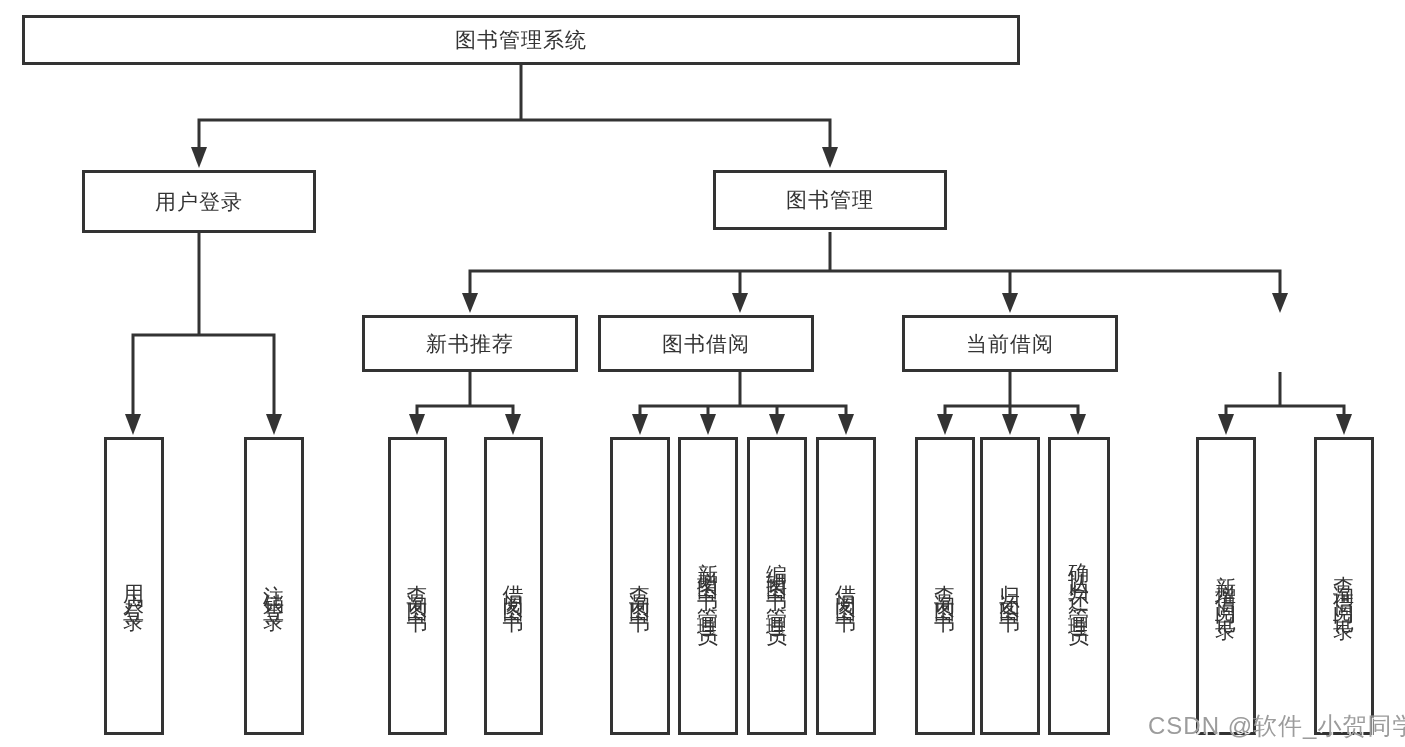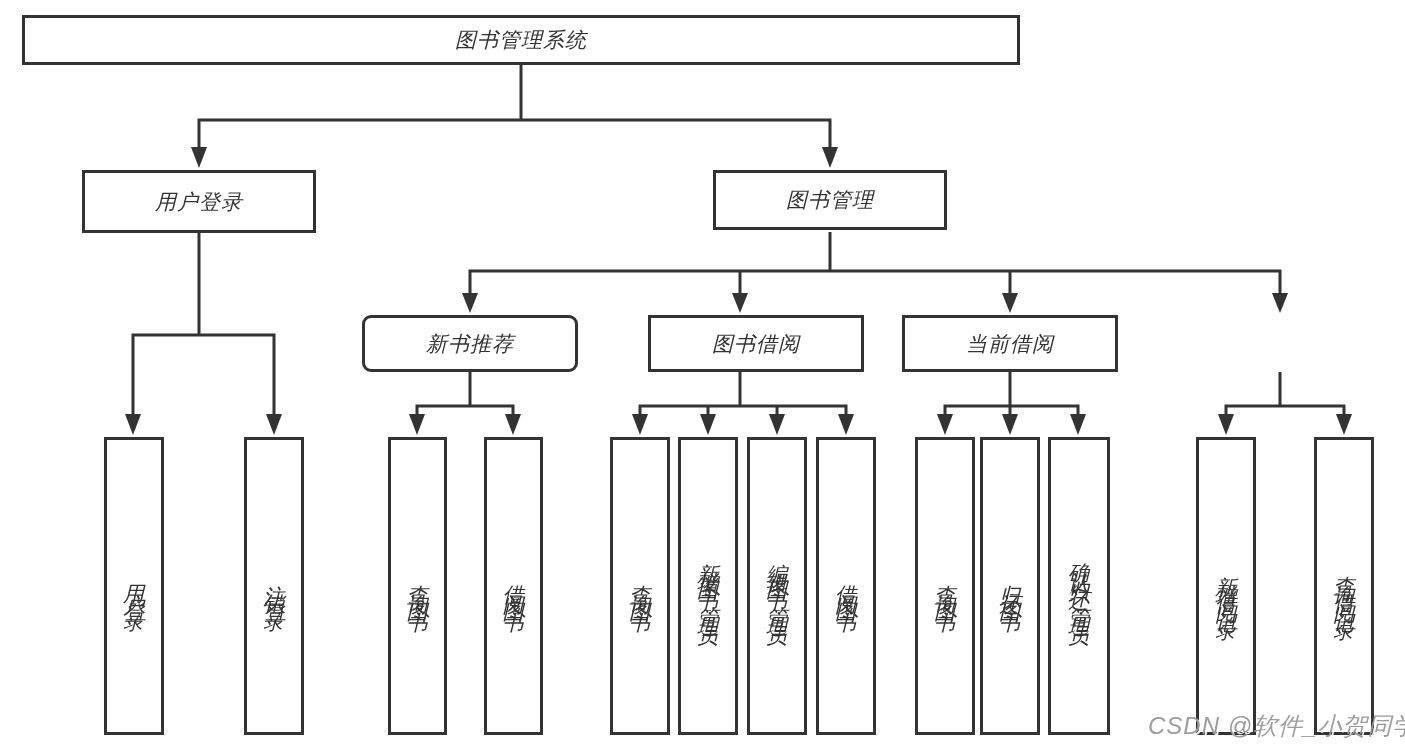--- a/index.html
+++ b/index.html
@@ -7,21 +7,20 @@
     padding: 0;
     background: #ffffff;
     font-family: "Liberation Sans", "DejaVu Sans", sans-serif;
   }
   .stage {
     position: relative;
     width: 1405px;
     height: 747px;
     background: #ffffff;
     overflow: hidden;
-    font-style: italic;
   }
   .connectors {
     position: absolute;
     left: 0;
     top: 0;
     width: 1405px;
     height: 747px;
     pointer-events: none;
   }
   .node {
@@ -116,24 +115,24 @@
     <span class="label">图书管理系统</span>
   </div>
 
   <div class="node h" style="left:82px; top:170px; width:234px; height:63px;">
     <span class="label">用户登录</span>
   </div>
   <div class="node h" style="left:713px; top:170px; width:234px; height:60px;">
     <span class="label">图书管理</span>
   </div>
 
-  <div class="node h" style="left:362px; top:315px; width:216px; height:57px;border-radius:9px;">
+  <div class="node h" style="left:362px; top:315px; width:216px; height:57px;">
     <span class="label">新书推荐</span>
   </div>
-  <div class="node h" style="left:648px; top:315px; width:216px; height:57px;">
+  <div class="node h" style="left:598px; top:315px; width:216px; height:57px;">
     <span class="label">图书借阅</span>
   </div>
   <div class="node h" style="left:902px; top:315px; width:216px; height:57px;">
     <span class="label">当前借阅</span>
   </div>
 
   <div class="node v" style="left:104px; top:437px; width:60px; height:298px;">
     <span class="label">用户登录</span>
   </div>
   <div class="node v" style="left:244px; top:437px; width:60px; height:298px;">

